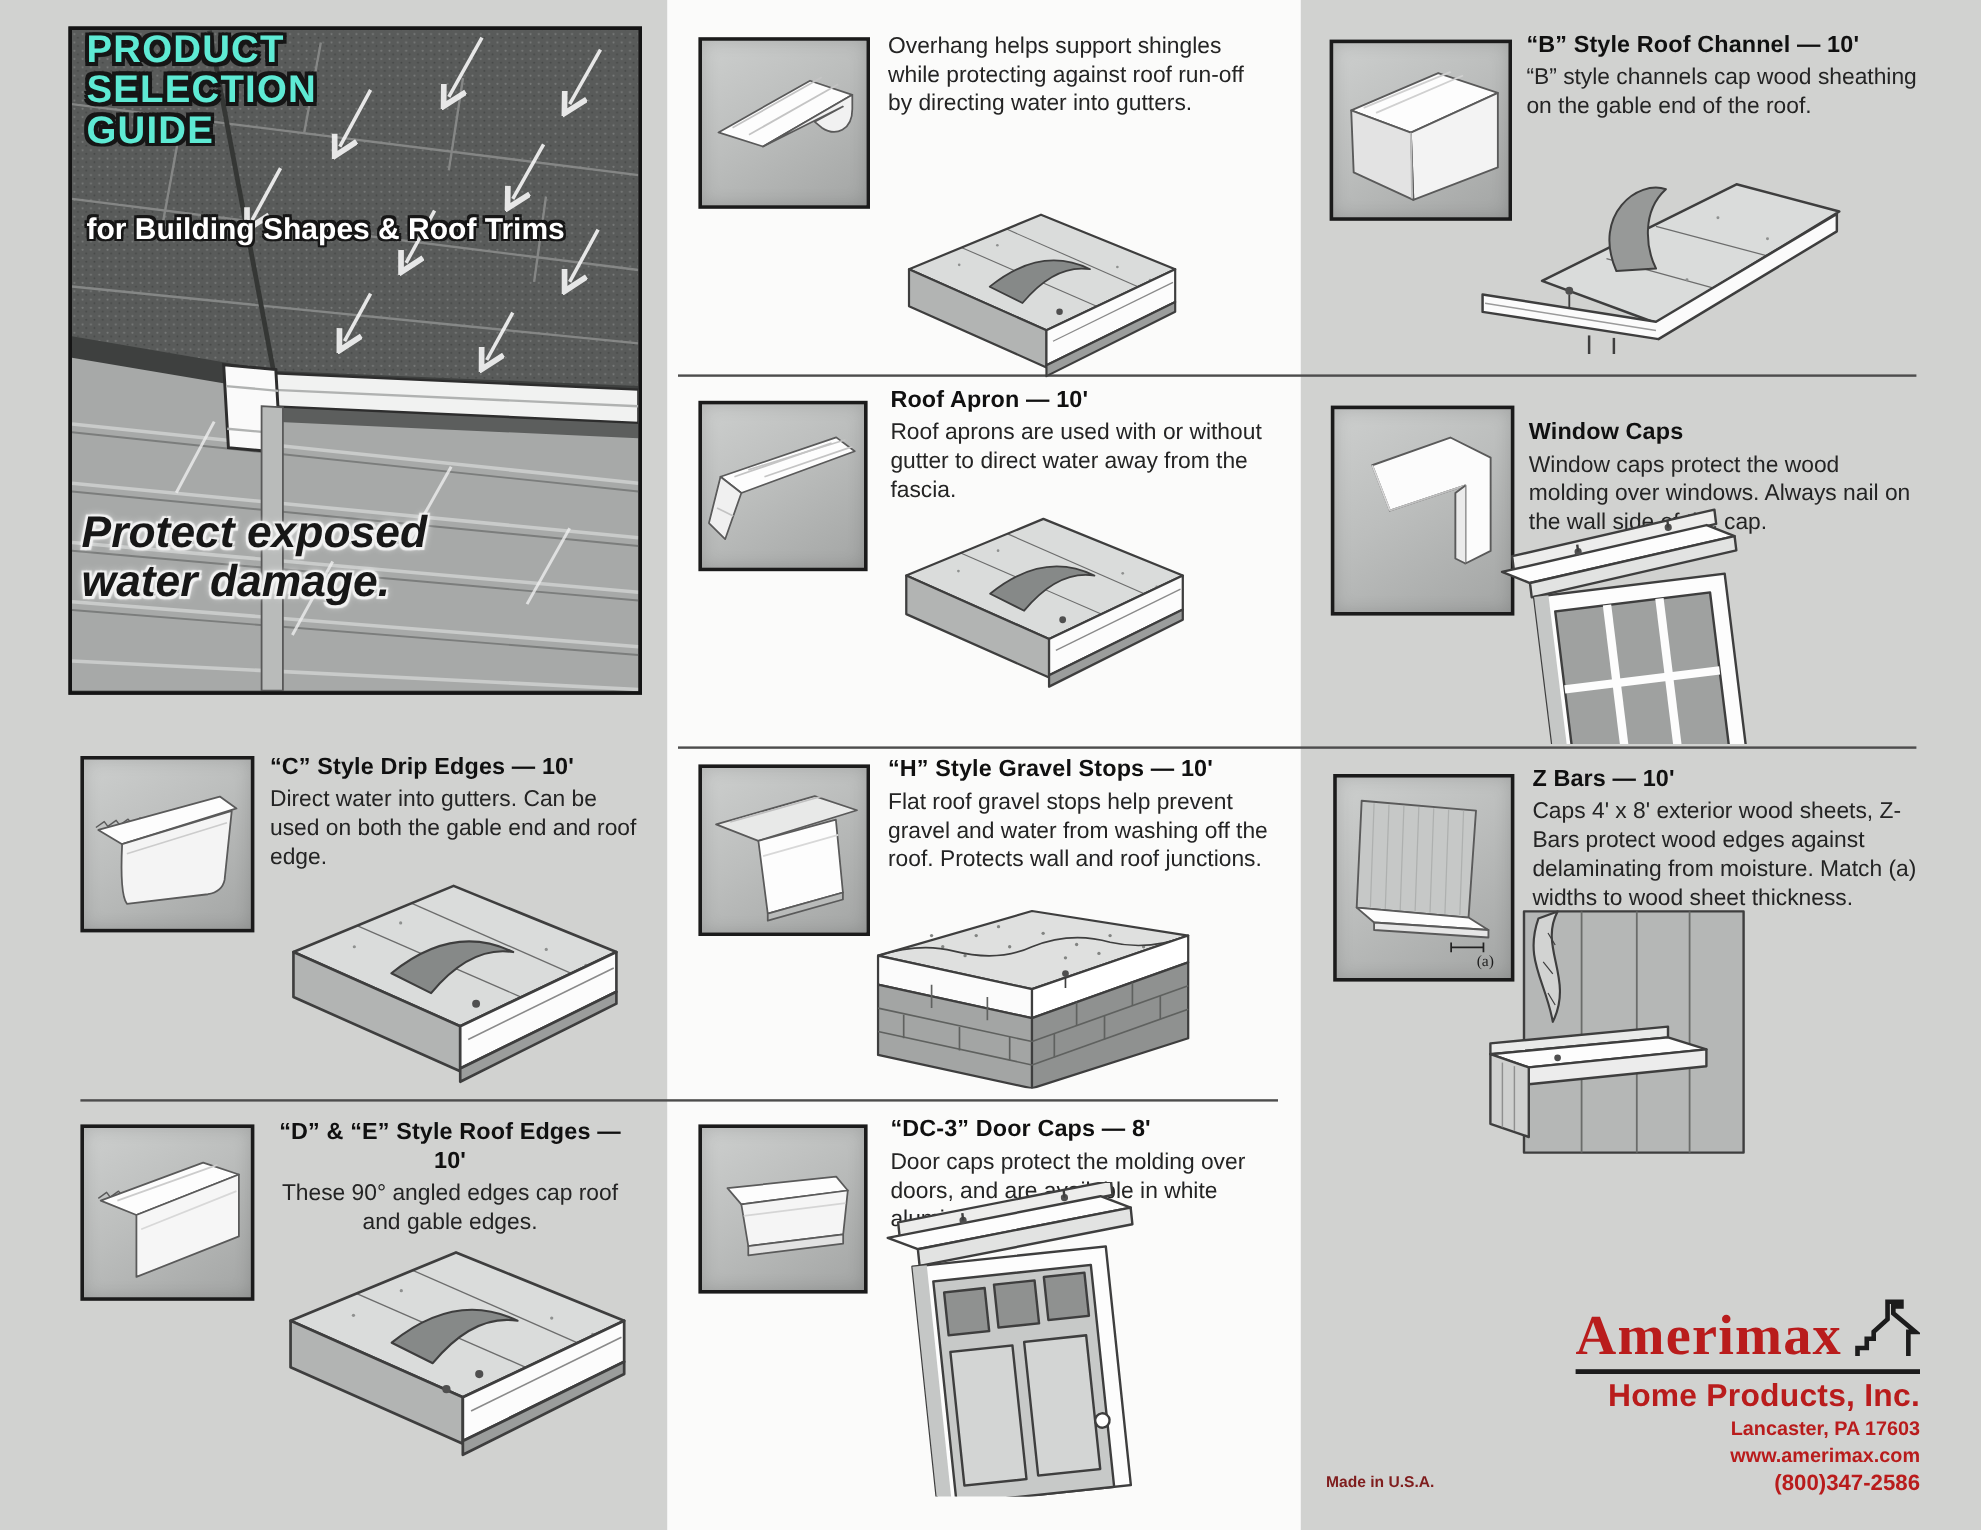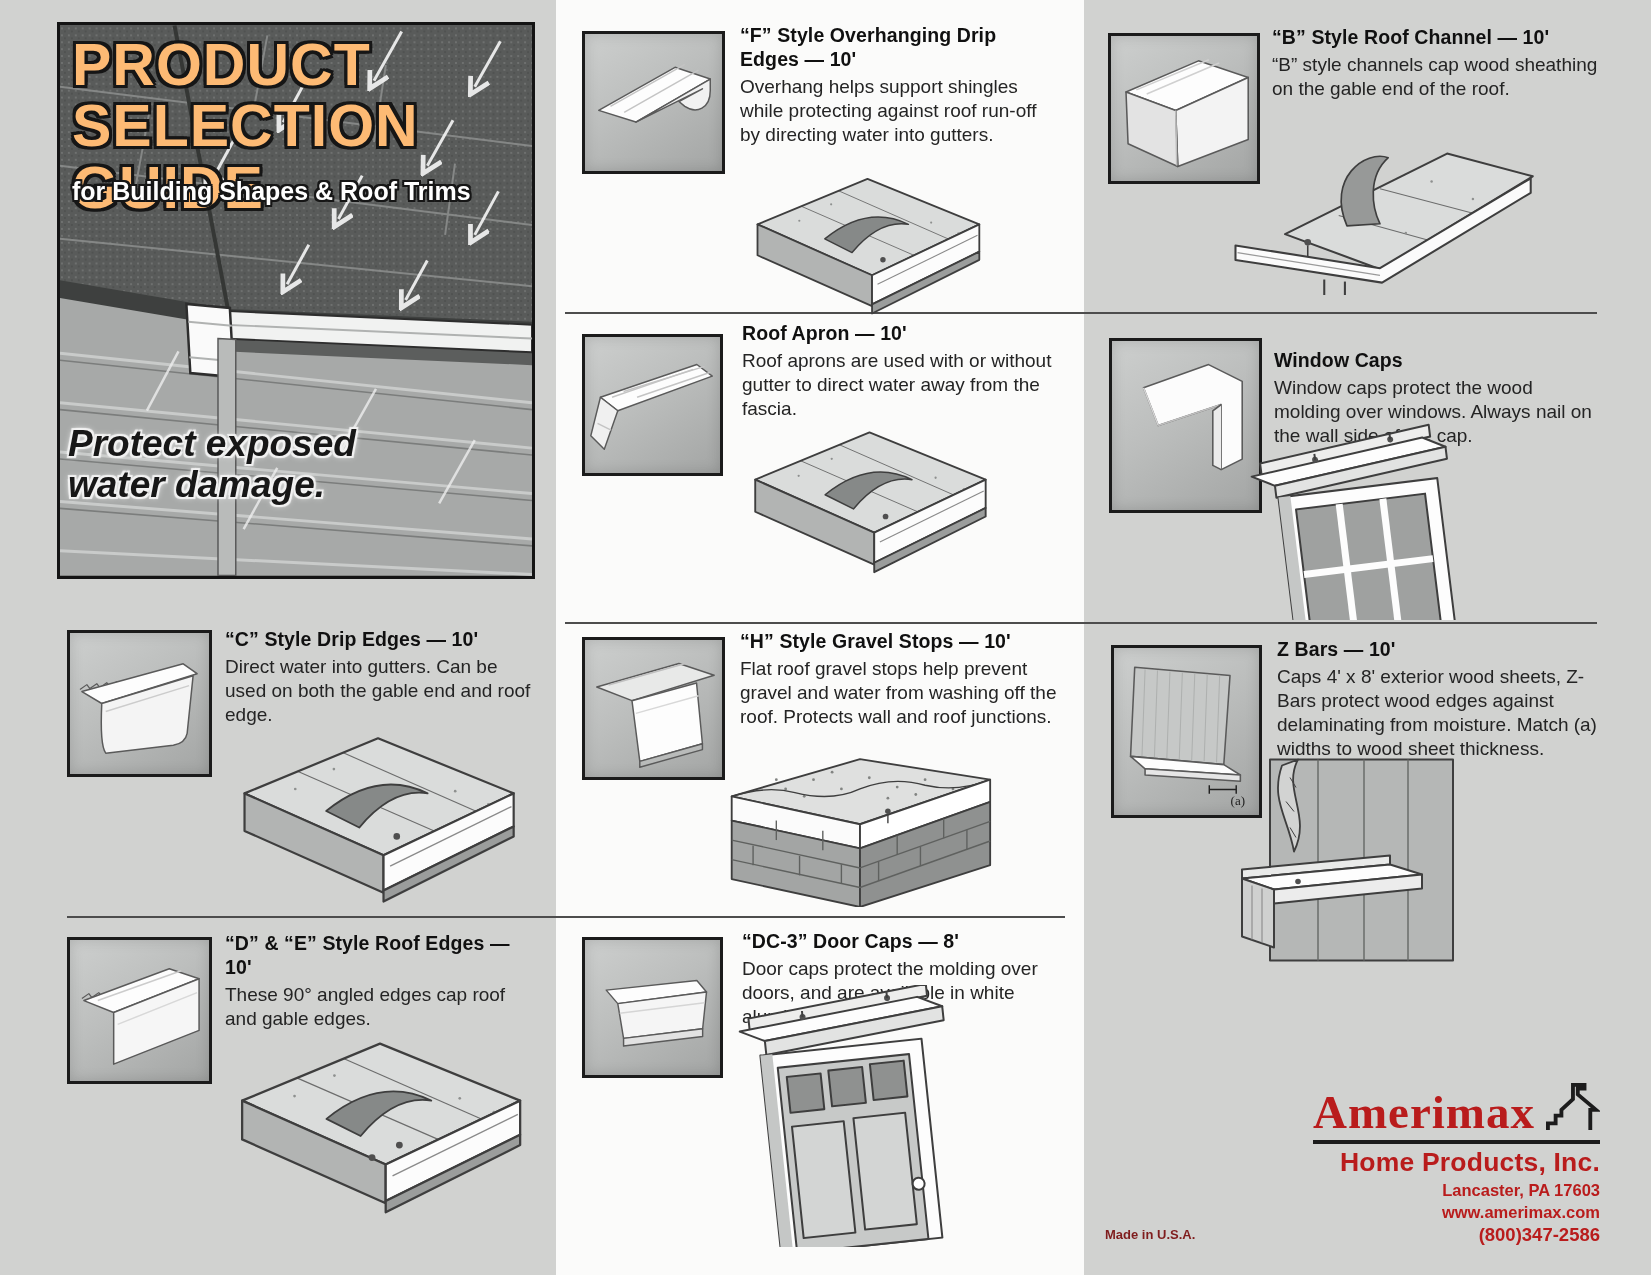--- a/index.html
+++ b/index.html
@@ -20,22 +20,22 @@
   .sec-text { position:absolute; }
   .sec-title { font-size:19.5px; font-weight:700; color:#101010; line-height:1.22; letter-spacing:.1px; }
   .sec-body { font-size:19px; color:#242424; line-height:1.27; margin-top:3px; }
   .illus { position:absolute; }
   .illus svg { width:100%; height:100%; display:block; }
 
   
   .hero { position:absolute; left:57px; top:22px; width:478px; height:557px; border:3px solid #141414; overflow:hidden; background:#5c5e5d; }
   .hero svg.bg { position:absolute; left:0; top:0; width:100%; height:100%; }
   .hero-title {
-    position:absolute; left:12px; top:10px; z-index:2;
-    font-size:59px; line-height:1.04; font-weight:700; letter-spacing:1px; color:#fdba74;
+    position:absolute; left:12px; top:0; z-index:2;
+    font-size:32px; line-height:1.04; font-weight:700; letter-spacing:1px; color:#5eead4;
     text-shadow:-3px -3px 0 #161616, 3px -3px 0 #161616, -3px 3px 0 #161616, 3px 3px 0 #161616,
                 -3px 0 0 #161616, 3px 0 0 #161616, 0 -3px 0 #161616, 0 3px 0 #161616;
   }
   .hero-sub {
     position:absolute; left:12px; top:152px; z-index:2;
     font-size:25px; font-weight:700; color:#ffffff;
     text-shadow:-2px -2px 0 #161616, 2px -2px 0 #161616, -2px 2px 0 #161616, 2px 2px 0 #161616,
                 -2px 0 0 #161616, 2px 0 0 #161616, 0 -2px 0 #161616, 0 2px 0 #161616;
   }
   .hero-tag {
@@ -165,21 +165,20 @@
     <svg viewBox="0 0 140 140">
         <g stroke="#5a5a5a" stroke-width="1.5" stroke-linejoin="round">
       <path d="M14,78 L92,34 L128,46 L52,90 Z" fill="#fdfdfd"></path>
       <line x1="26" y1="74" x2="102" y2="31" stroke="#c4c4c4"></line>
       <line x1="40" y1="80" x2="116" y2="37" stroke="#c4c4c4"></line>
       <path d="M52,90 L128,46 L128,58 C128,76 114,82 102,74 L96,69 L120,56 Z" fill="#f1f1f1"></path>
     </g>
       </svg>
   </div>
   <div class="sec-text" style="left:740px; top:24px; width:300px;">
-    <div class="sec-title">“F” Style Overhanging Drip Edges — 10'</div>
     <div class="sec-body">Overhang helps support shingles while protecting against roof run-off by directing water into gutters.</div>
   </div>
   <div class="illus" style="left:735px; top:168px; width:265px; height:150px;">
     <svg viewBox="0 0 270 165">
         <use href="#roofcorner"></use>
       </svg>
   </div>
 
   <div class="thumb" style="left:1108px; top:33px; width:152px; height:151px;">
     <svg viewBox="0 0 140 140">
@@ -405,21 +404,21 @@
     <svg viewBox="0 0 140 140">
         <g stroke="#5a5a5a" stroke-width="1.5" stroke-linejoin="round">
       <path d="M12,58 l7,-5 3,4 7,-5 3,4 7,-5 3,4 7,-5 3,4 7,-5 3,4 7,-5 3,4 7,-5 3,4 7,-5 3,4" fill="none" stroke-width="1.2"></path>
       <polygon points="14,60 100,28 130,38 44,72" fill="#fdfdfd"></polygon>
       <line x1="28" y1="60" x2="112" y2="30" stroke="#cccccc"></line>
       <polygon points="44,72 130,38 130,90 44,124" fill="#f6f6f6"></polygon>
       <line x1="48" y1="84" x2="128" y2="52" stroke="#d8d8d8"></line>
     </g>
       </svg>
   </div>
-  <div class="sec-text" style="left:225px; top:932px; width:300px;">
+  <div class="sec-text" style="left:225px; top:932px; width:300px;text-align:center;">
     <div class="sec-title">“D” &amp; “E” Style Roof Edges — 10'</div>
     <div class="sec-body">These 90° angled edges cap roof and gable edges.</div>
   </div>
   <div class="illus" style="left:225px; top:1030px; width:310px; height:188px;">
     <svg viewBox="0 0 270 165">
         <use href="#roofcorner"></use>
       <circle cx="128" cy="112" r="3" fill="#4f4f4f"></circle>
     </svg>
   </div>
 

